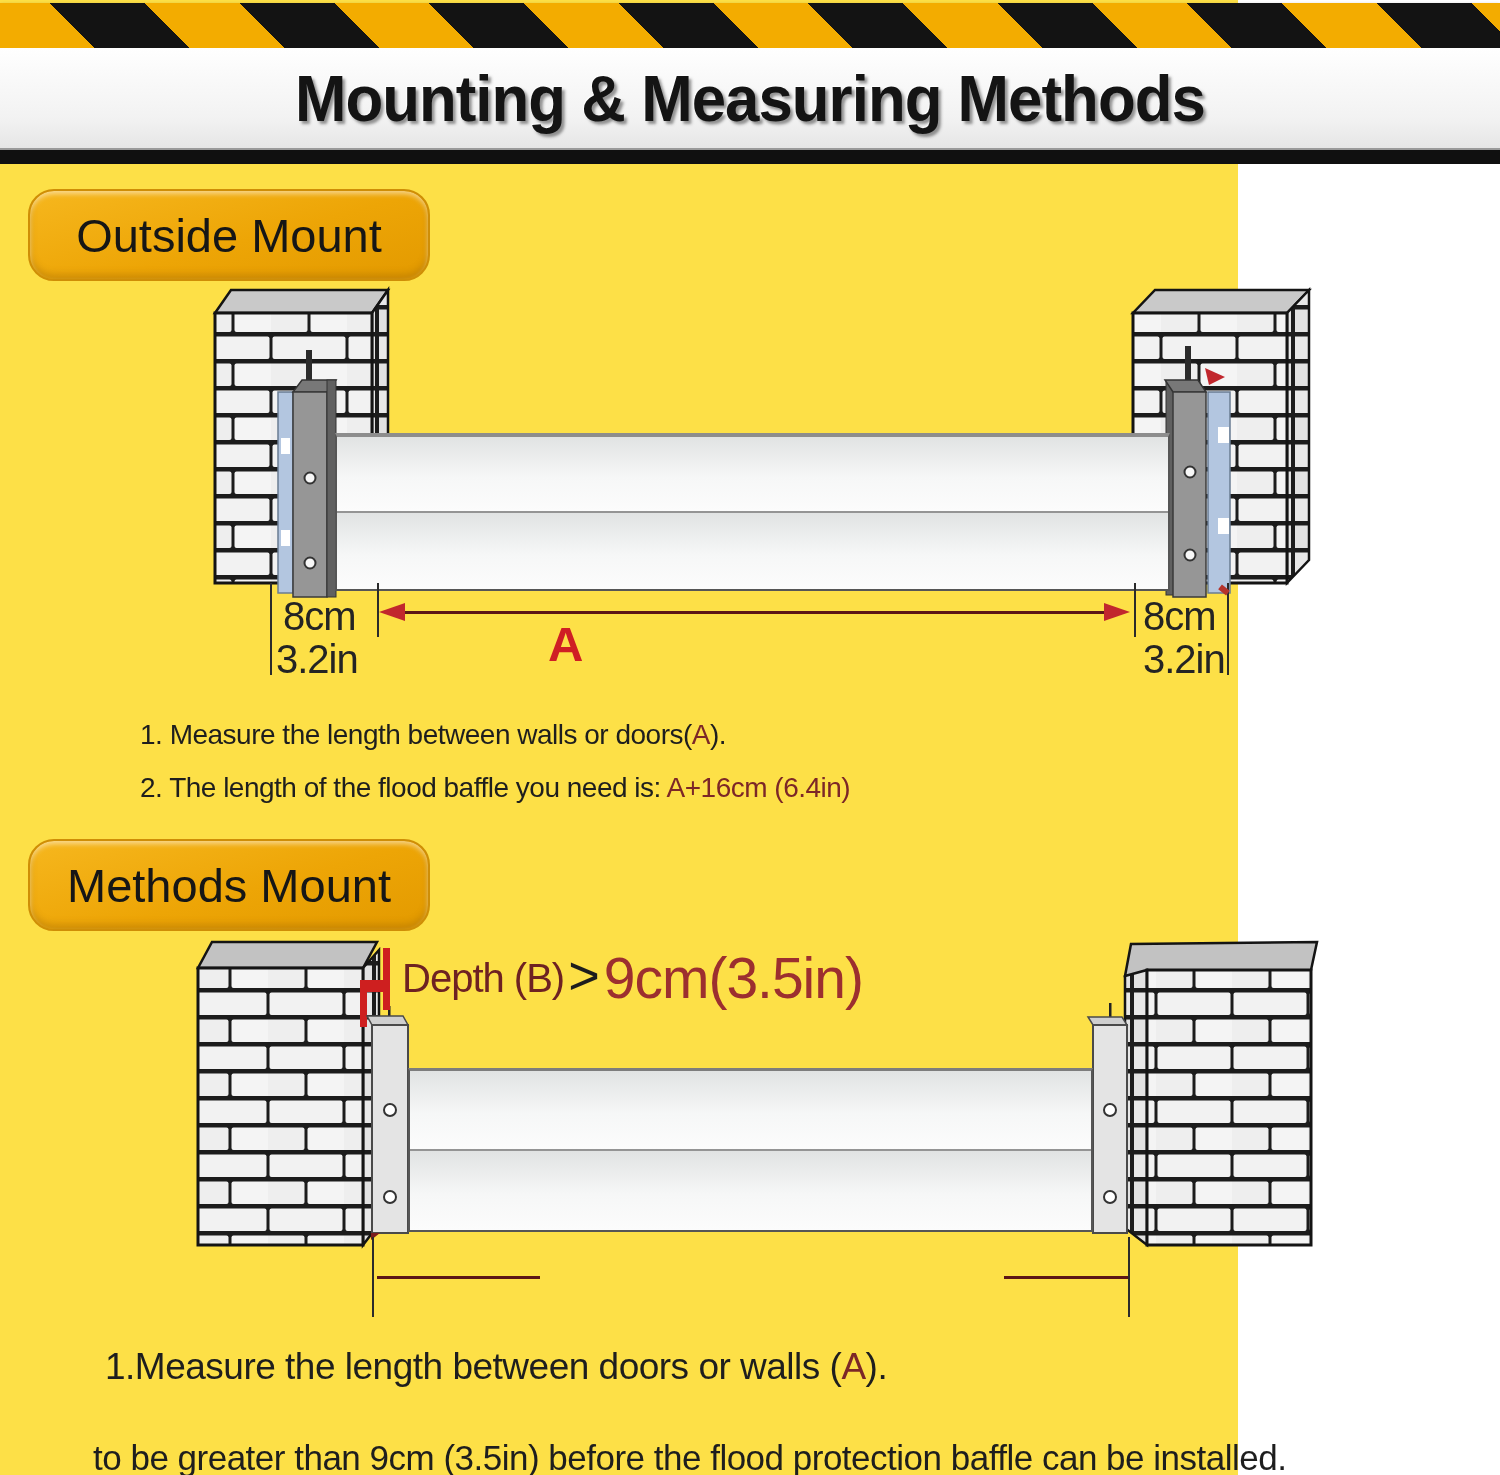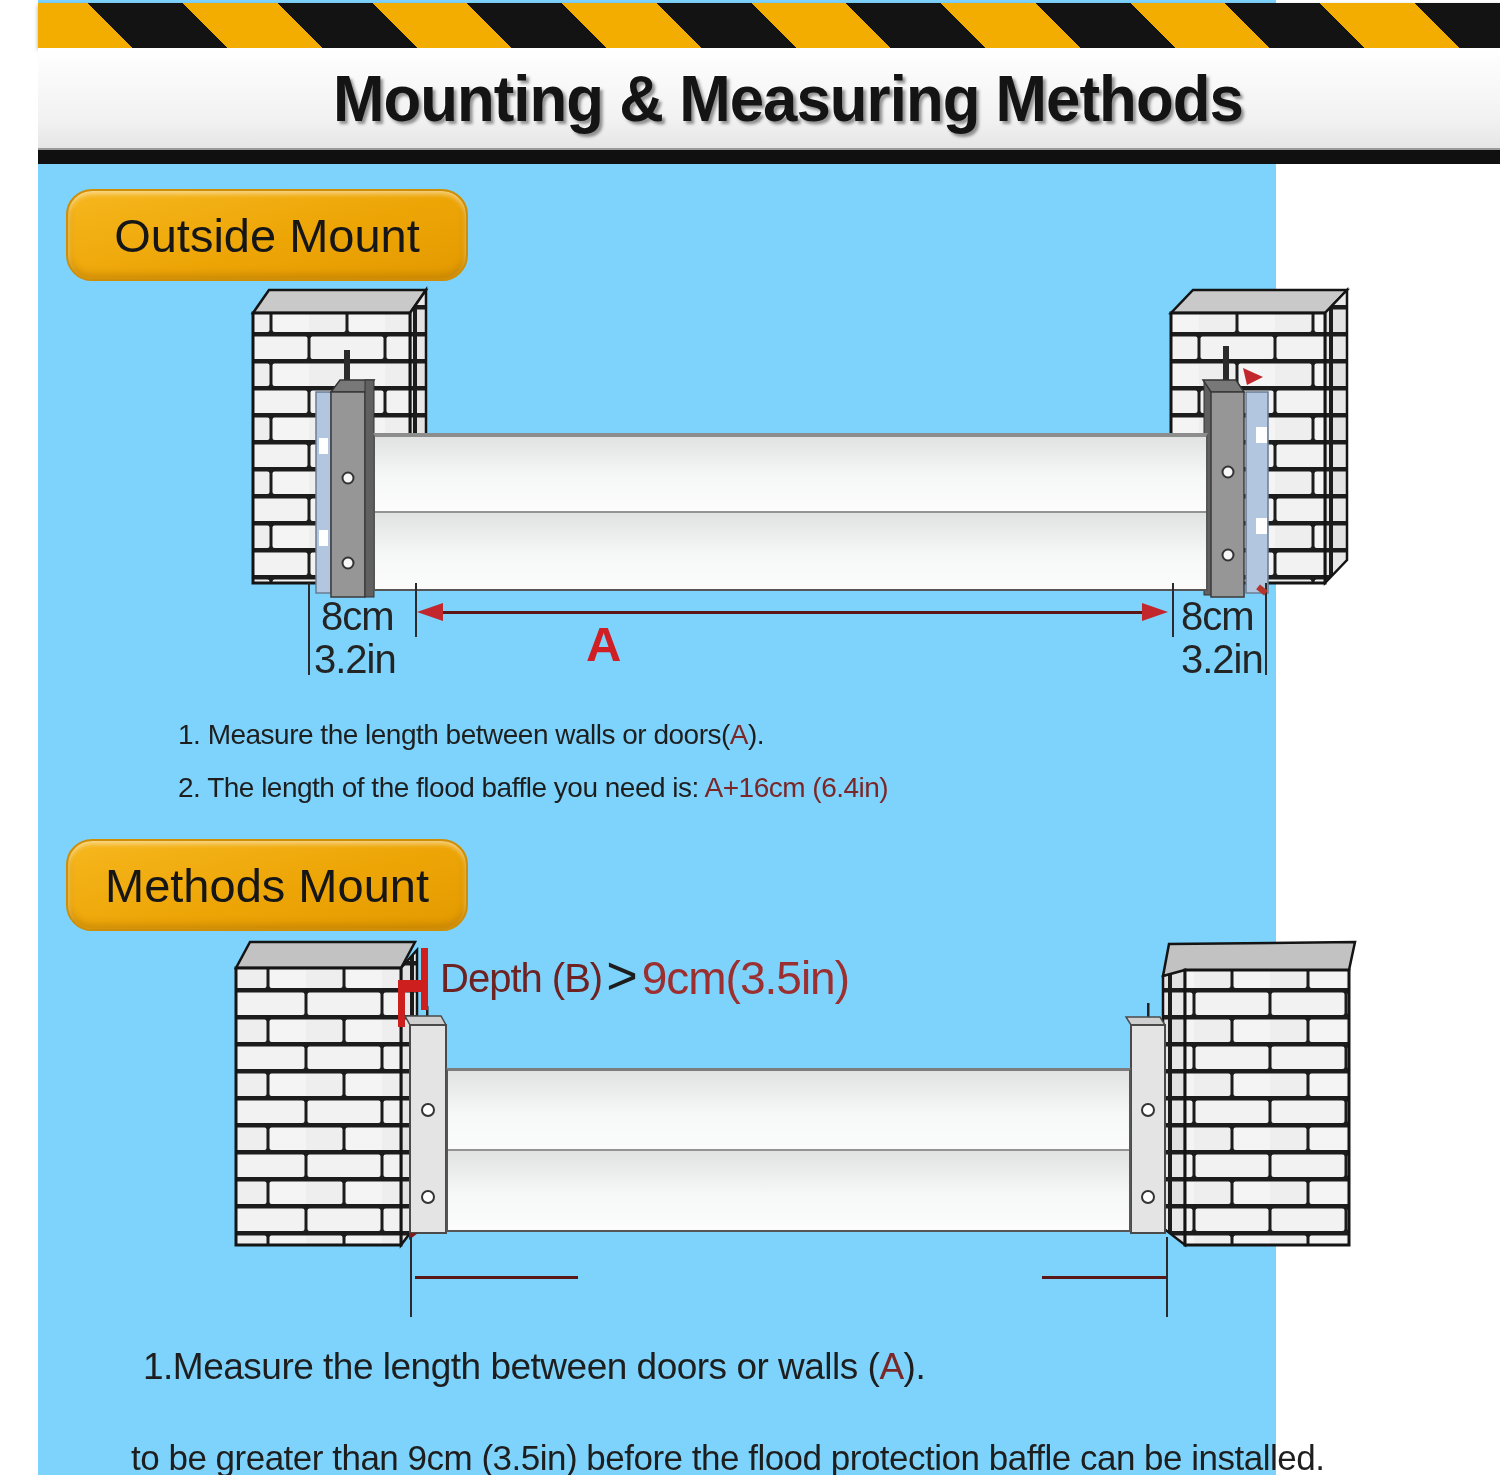--- a/index.html
+++ b/index.html
@@ -1,18 +1,18 @@
 <!DOCTYPE html>
 <html><head>
 <meta charset="utf-8">
 <style>
   html,body{margin:0;padding:0;background:#ffffff;}
   body{width:1500px;height:1475px;overflow:hidden;
        font-family:"Liberation Sans","DejaVu Sans",sans-serif;color:#1c1c1c;}
-  .page{position:relative;width:1238px;height:1475px;background:#7dd3fc;margin-left:38px;}
+  .page{position:relative;width:1238px;height:1475px;background:#fde047;}
 
   
   .stripe-band{position:absolute;left:0;top:3px;width:1500px;height:45px;
     background:repeating-linear-gradient(45deg,#f3ac00 0 67px,#131313 67px 134px);
     box-shadow:0 2px 4px rgba(0,0,0,.35);}
   .title-strip{position:absolute;left:0;top:48px;width:1500px;height:100px;
     background:linear-gradient(180deg,#ffffff 0%,#f2f2f2 70%,#e6e6e6 100%);
     display:flex;align-items:center;justify-content:center;}
   .page-title{font-size:65px;font-weight:bold;letter-spacing:-1px;color:#141414;
     transform:scaleX(.95);white-space:nowrap;
@@ -47,21 +47,21 @@
   .red-a{font-size:49px;font-weight:bold;color:#cf1f24;}
   .arrow-caption{position:absolute;z-index:5;display:flex;align-items:baseline;white-space:nowrap;}
   .arrow-caption .rest{font-size:40px;color:#232323;letter-spacing:-1px;}
 
   .steps{position:absolute;z-index:5;font-size:28px;color:#1e1e1e;letter-spacing:-0.5px;white-space:nowrap;}
   .maroon{color:#7c2727;}
 
   .depth-caption{position:absolute;z-index:5;display:flex;align-items:center;white-space:nowrap;}
   .depth-caption .lbl{font-size:40px;color:#6e2222;letter-spacing:-1px;}
   .depth-caption .gt{font-size:54px;color:#1d1d1d;margin:0 4px 6px 4px;}
-  .depth-caption .val{font-size:46px;color:#9c2f2f;letter-spacing:-1px;}
+  .depth-caption .val{font-size:57px;color:#9c2f2f;letter-spacing:-1px;}
 
   .len-caption{position:absolute;z-index:5;font-size:42px;color:#232323;letter-spacing:-1px;white-space:nowrap;}
 
   .red-tick{position:absolute;width:10px;height:6px;background:#b5342c;transform:rotate(38deg);z-index:5;}
 </style>
 </head>
 <body>
 
 <div class="page">
 

